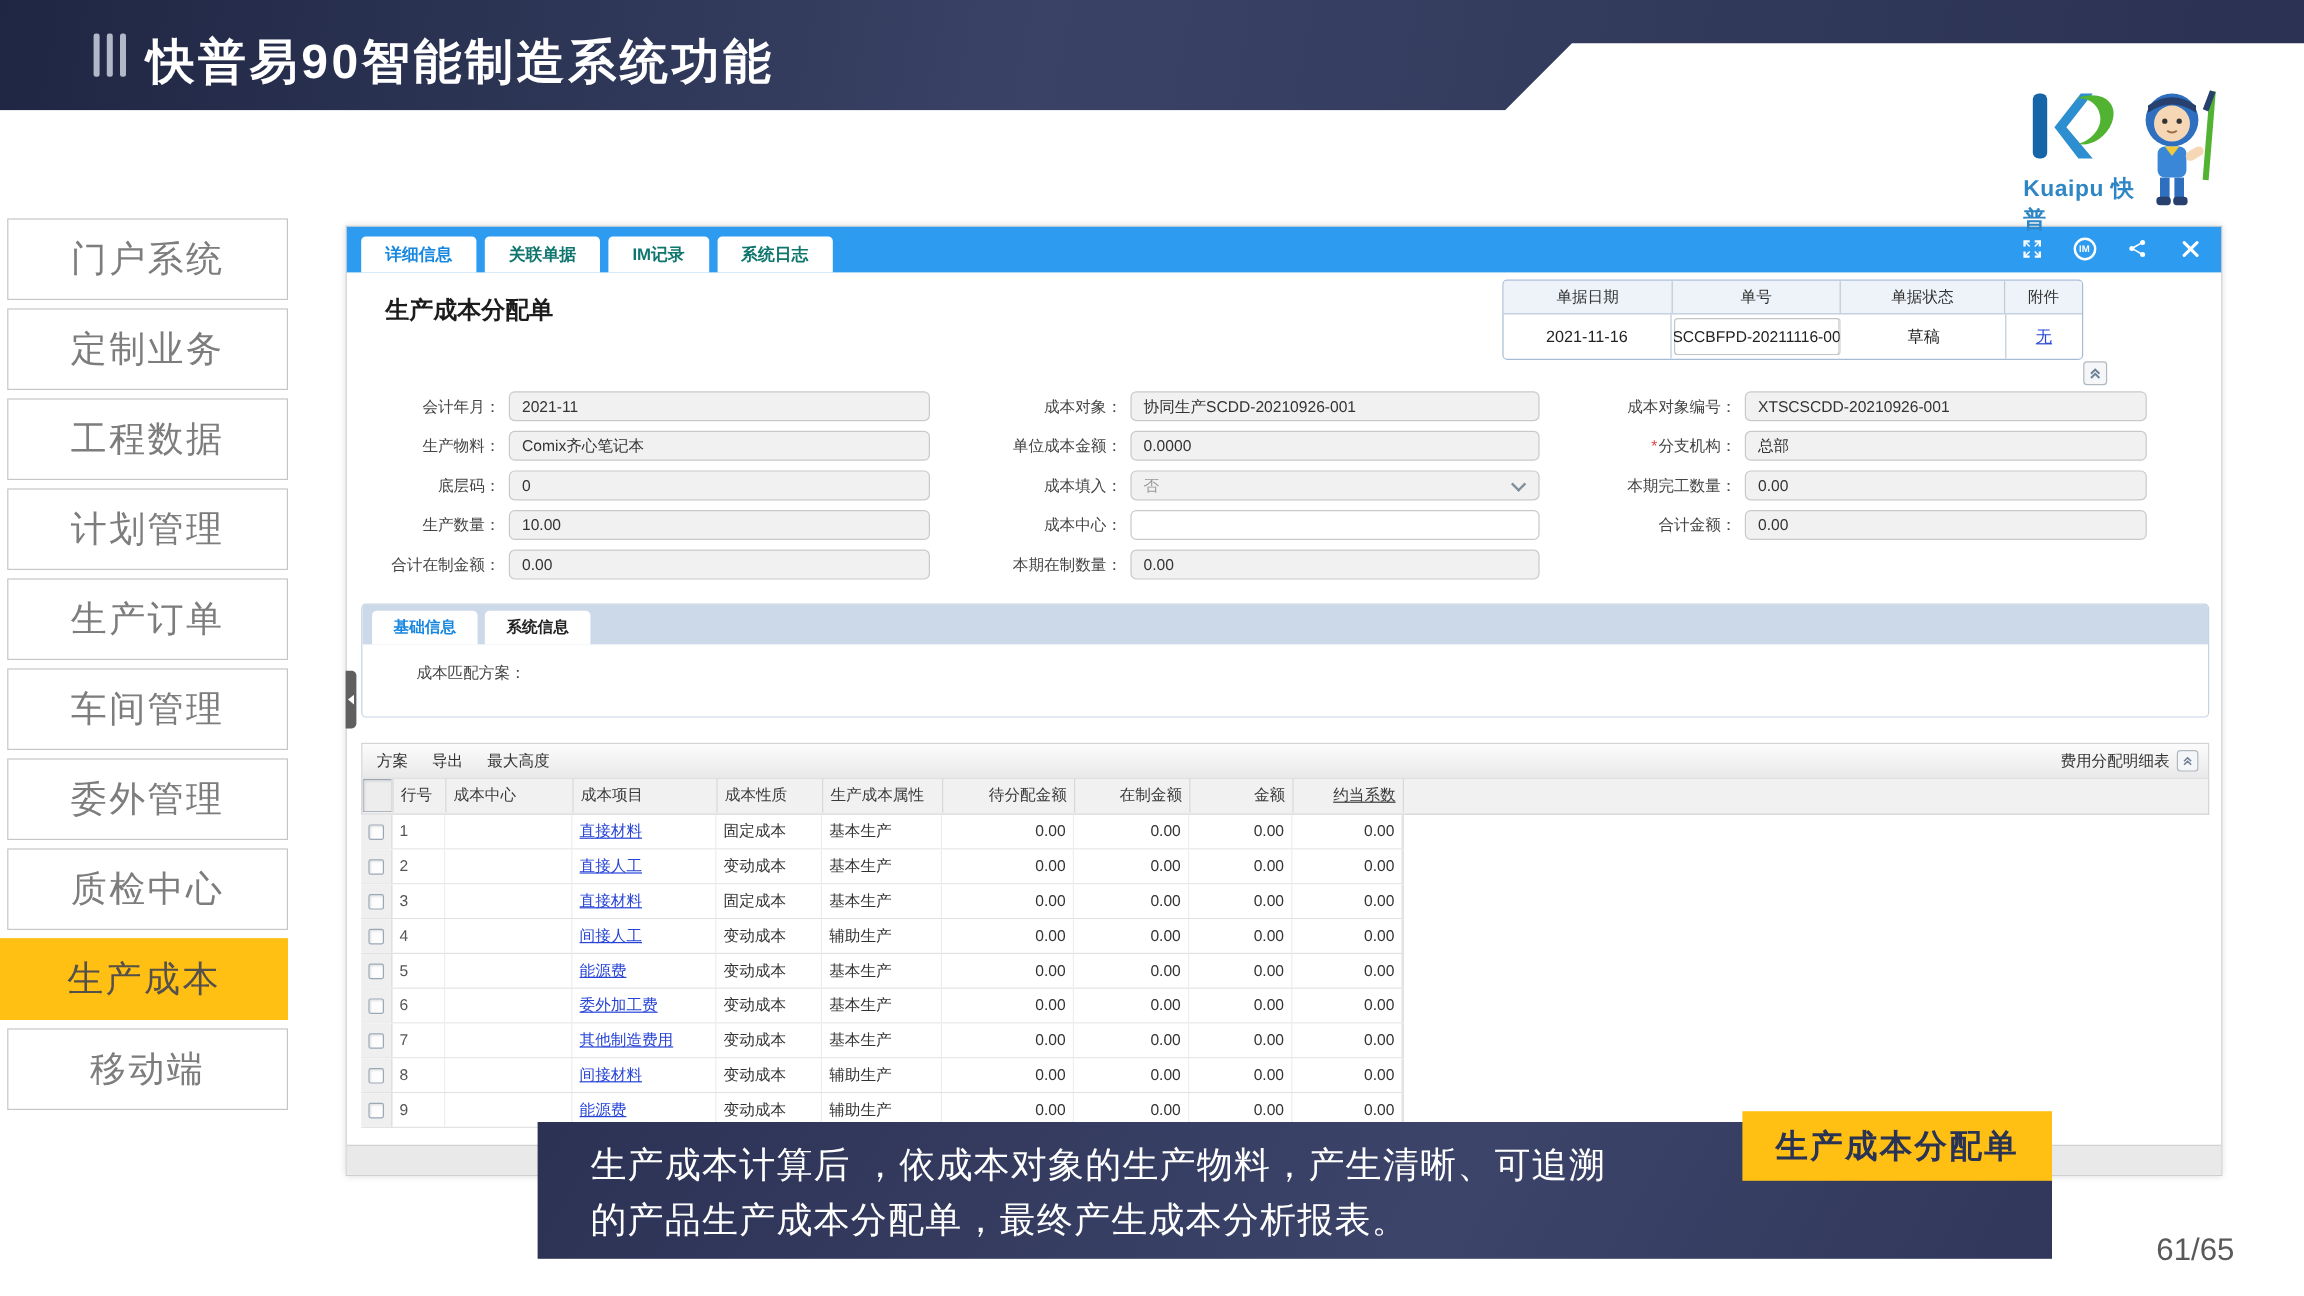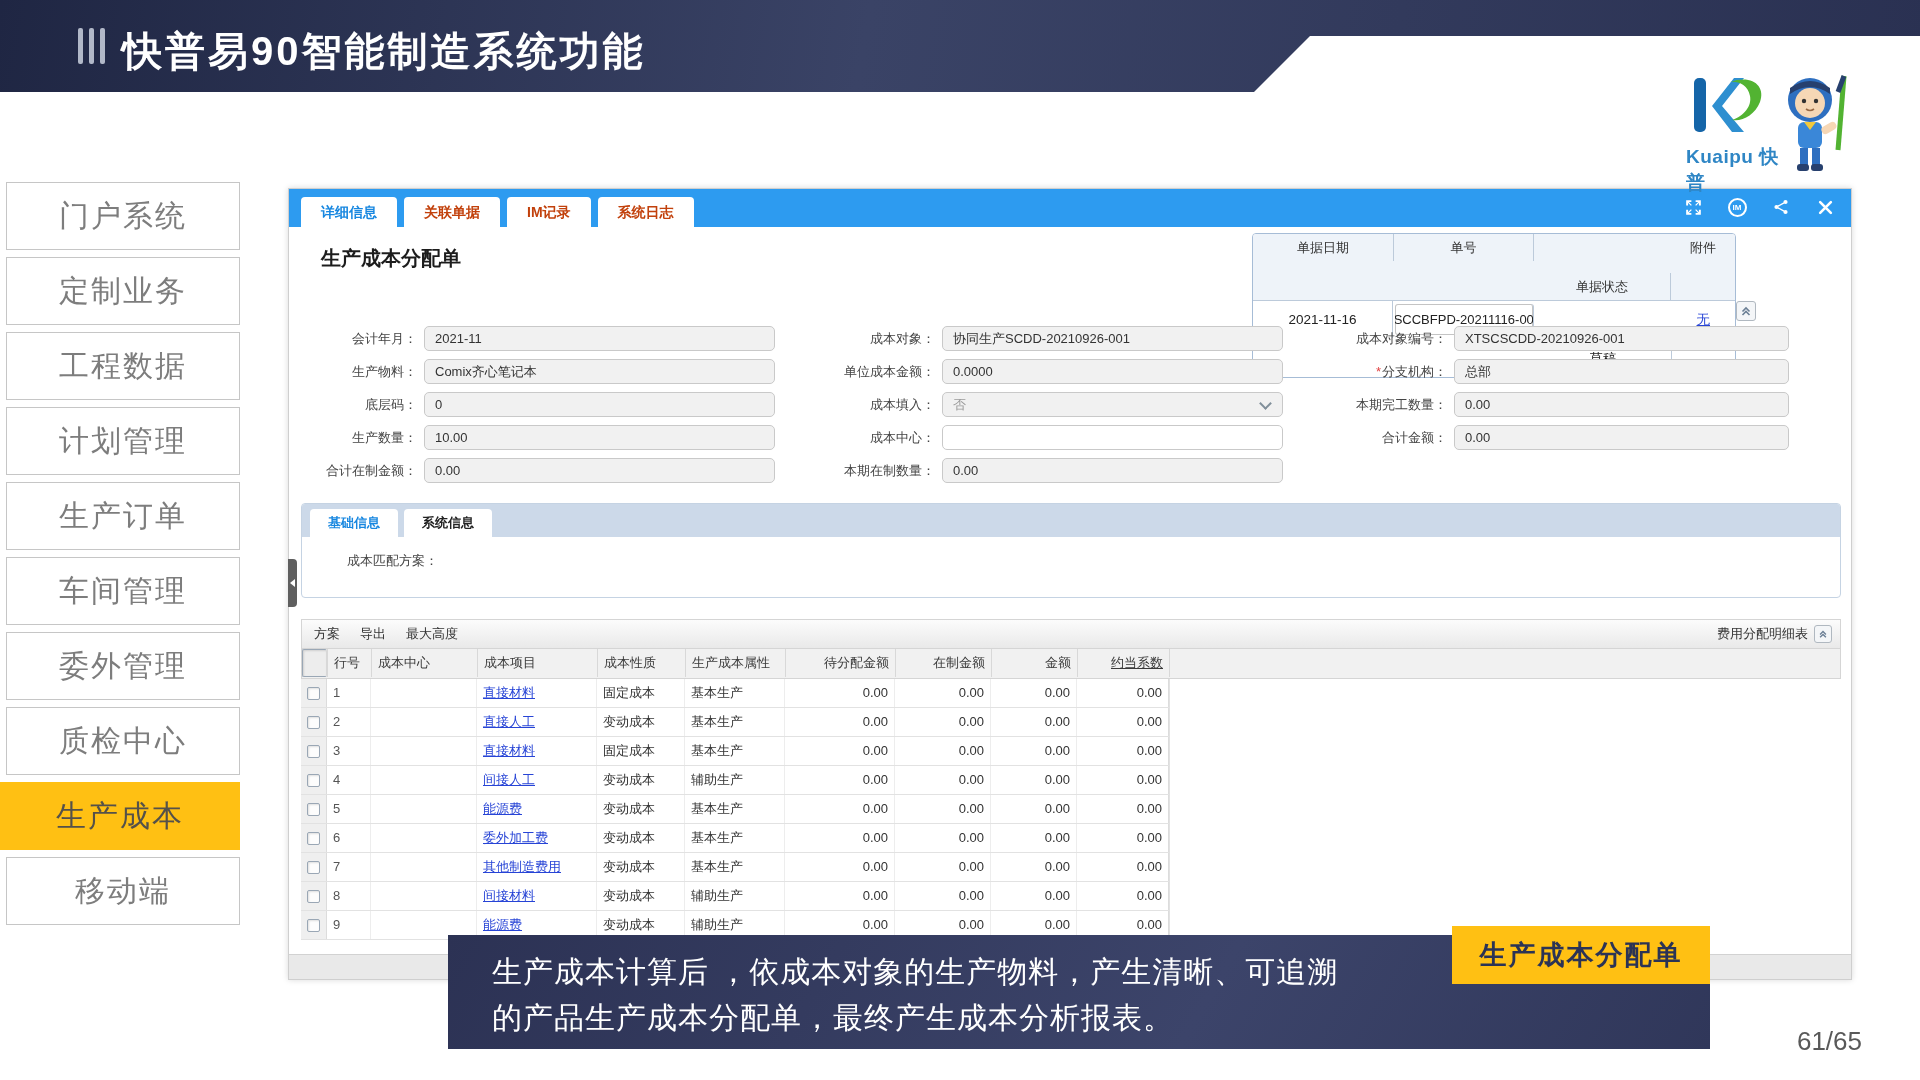--- a/index.html
+++ b/index.html
@@ -19,40 +19,40 @@
   .sidebar{position:absolute;left:6px;top:182px;width:240px;z-index:1;}
   .sb-item{box-sizing:border-box;width:234px;height:68px;margin-bottom:7px;background:#fff;
     border:1px solid #c6c6c6;display:flex;align-items:center;justify-content:center;
     font-size:30px;color:#7d7d7d;letter-spacing:2px;cursor:pointer;}
   .sb-item.active{margin-left:-6px;width:240px;background:#ffc013;border-color:#ffc013;color:#55514a;}
   
   .win{position:absolute;left:288px;top:188px;width:1564px;height:792px;background:#fff;
     border:1px solid #cfcfcf;box-sizing:border-box;z-index:1;box-shadow:0 0 6px rgba(0,0,0,.15);}
   .wtabs{position:relative;height:38px;background:#2d9bf0;display:flex;align-items:flex-end;padding-left:12px;gap:7px;}
   .wtab{height:30px;line-height:30px;padding:0 20px;background:#fff;border-radius:4px 4px 0 0;
-    font-size:14px;font-weight:bold;color:#c2410c;cursor:pointer;}
+    font-size:14px;font-weight:bold;color:#0f766e;cursor:pointer;}
   .wtab.active{color:#1787e0;}
   .wicons{position:absolute;right:16px;top:8px;display:flex;gap:24px;align-items:center;}
   .wicon{width:20px;height:20px;display:flex;align-items:center;justify-content:center;cursor:pointer;}
   .im-badge{box-sizing:border-box;width:19px;height:19px;border:2px solid #fff;border-radius:50%;
     color:#fff;font-size:8px;font-weight:bold;display:flex;align-items:center;justify-content:center;}
   
   .form-title{position:absolute;left:32px;top:56px;font-size:20px;font-weight:bold;color:#1c1c1c;}
   
   .doc-table{position:absolute;left:963px;top:44px;width:482px;border:1px solid #a6bcd6;border-radius:4px;overflow:hidden;background:#fff;}
   .dt-row{display:flex;}
   .dt-head{background:#eef3f9;border-bottom:1px solid #bcCad9;border-bottom:1px solid #bccada;}
   .dt-cell{box-sizing:border-box;display:flex;align-items:center;justify-content:center;
     font-size:13px;color:#333;border-right:1px solid #bccada;overflow:hidden;white-space:nowrap;}
   .dt-row .dt-cell:last-child{border-right:none;}
   .dt-head .dt-cell{height:27px;}
   .dt-vals .dt-cell{height:37px;color:#222;font-size:13.5px;}
   .dt-row div:nth-of-type(1){width:141px;}
   .dt-row div:nth-of-type(2){width:140px;}
-  .dt-row div:nth-of-type(3){width:137px;margin-top:39px;}
+  .dt-row div:nth-of-type(3){width:137px;}
   .dt-row div:nth-of-type(4){width:64px;}
   .dt-cell.type-inset{margin:0;}
   .dt-vals .type-inset{font-size:13px;text-align:center;}
   .dt-vals .type-inset{border-right:1px solid #bccada;}
   .dt-vals .type-inset{background:#fff;}
   .dt-vals .type-inset{box-shadow:inset 0 0 0 1px #c4c4c4;border-radius:3px;margin:3px 2px;height:31px;}
   .dt-vals .type-link{color:#2744d6;text-decoration:underline;cursor:pointer;}
   .collapse-top{position:absolute;left:1447px;top:112px;width:18px;height:18px;border:1px solid #b0b8c0;
     border-radius:3px;background:#f4f6f8;display:flex;align-items:center;justify-content:center;cursor:pointer;}
   

